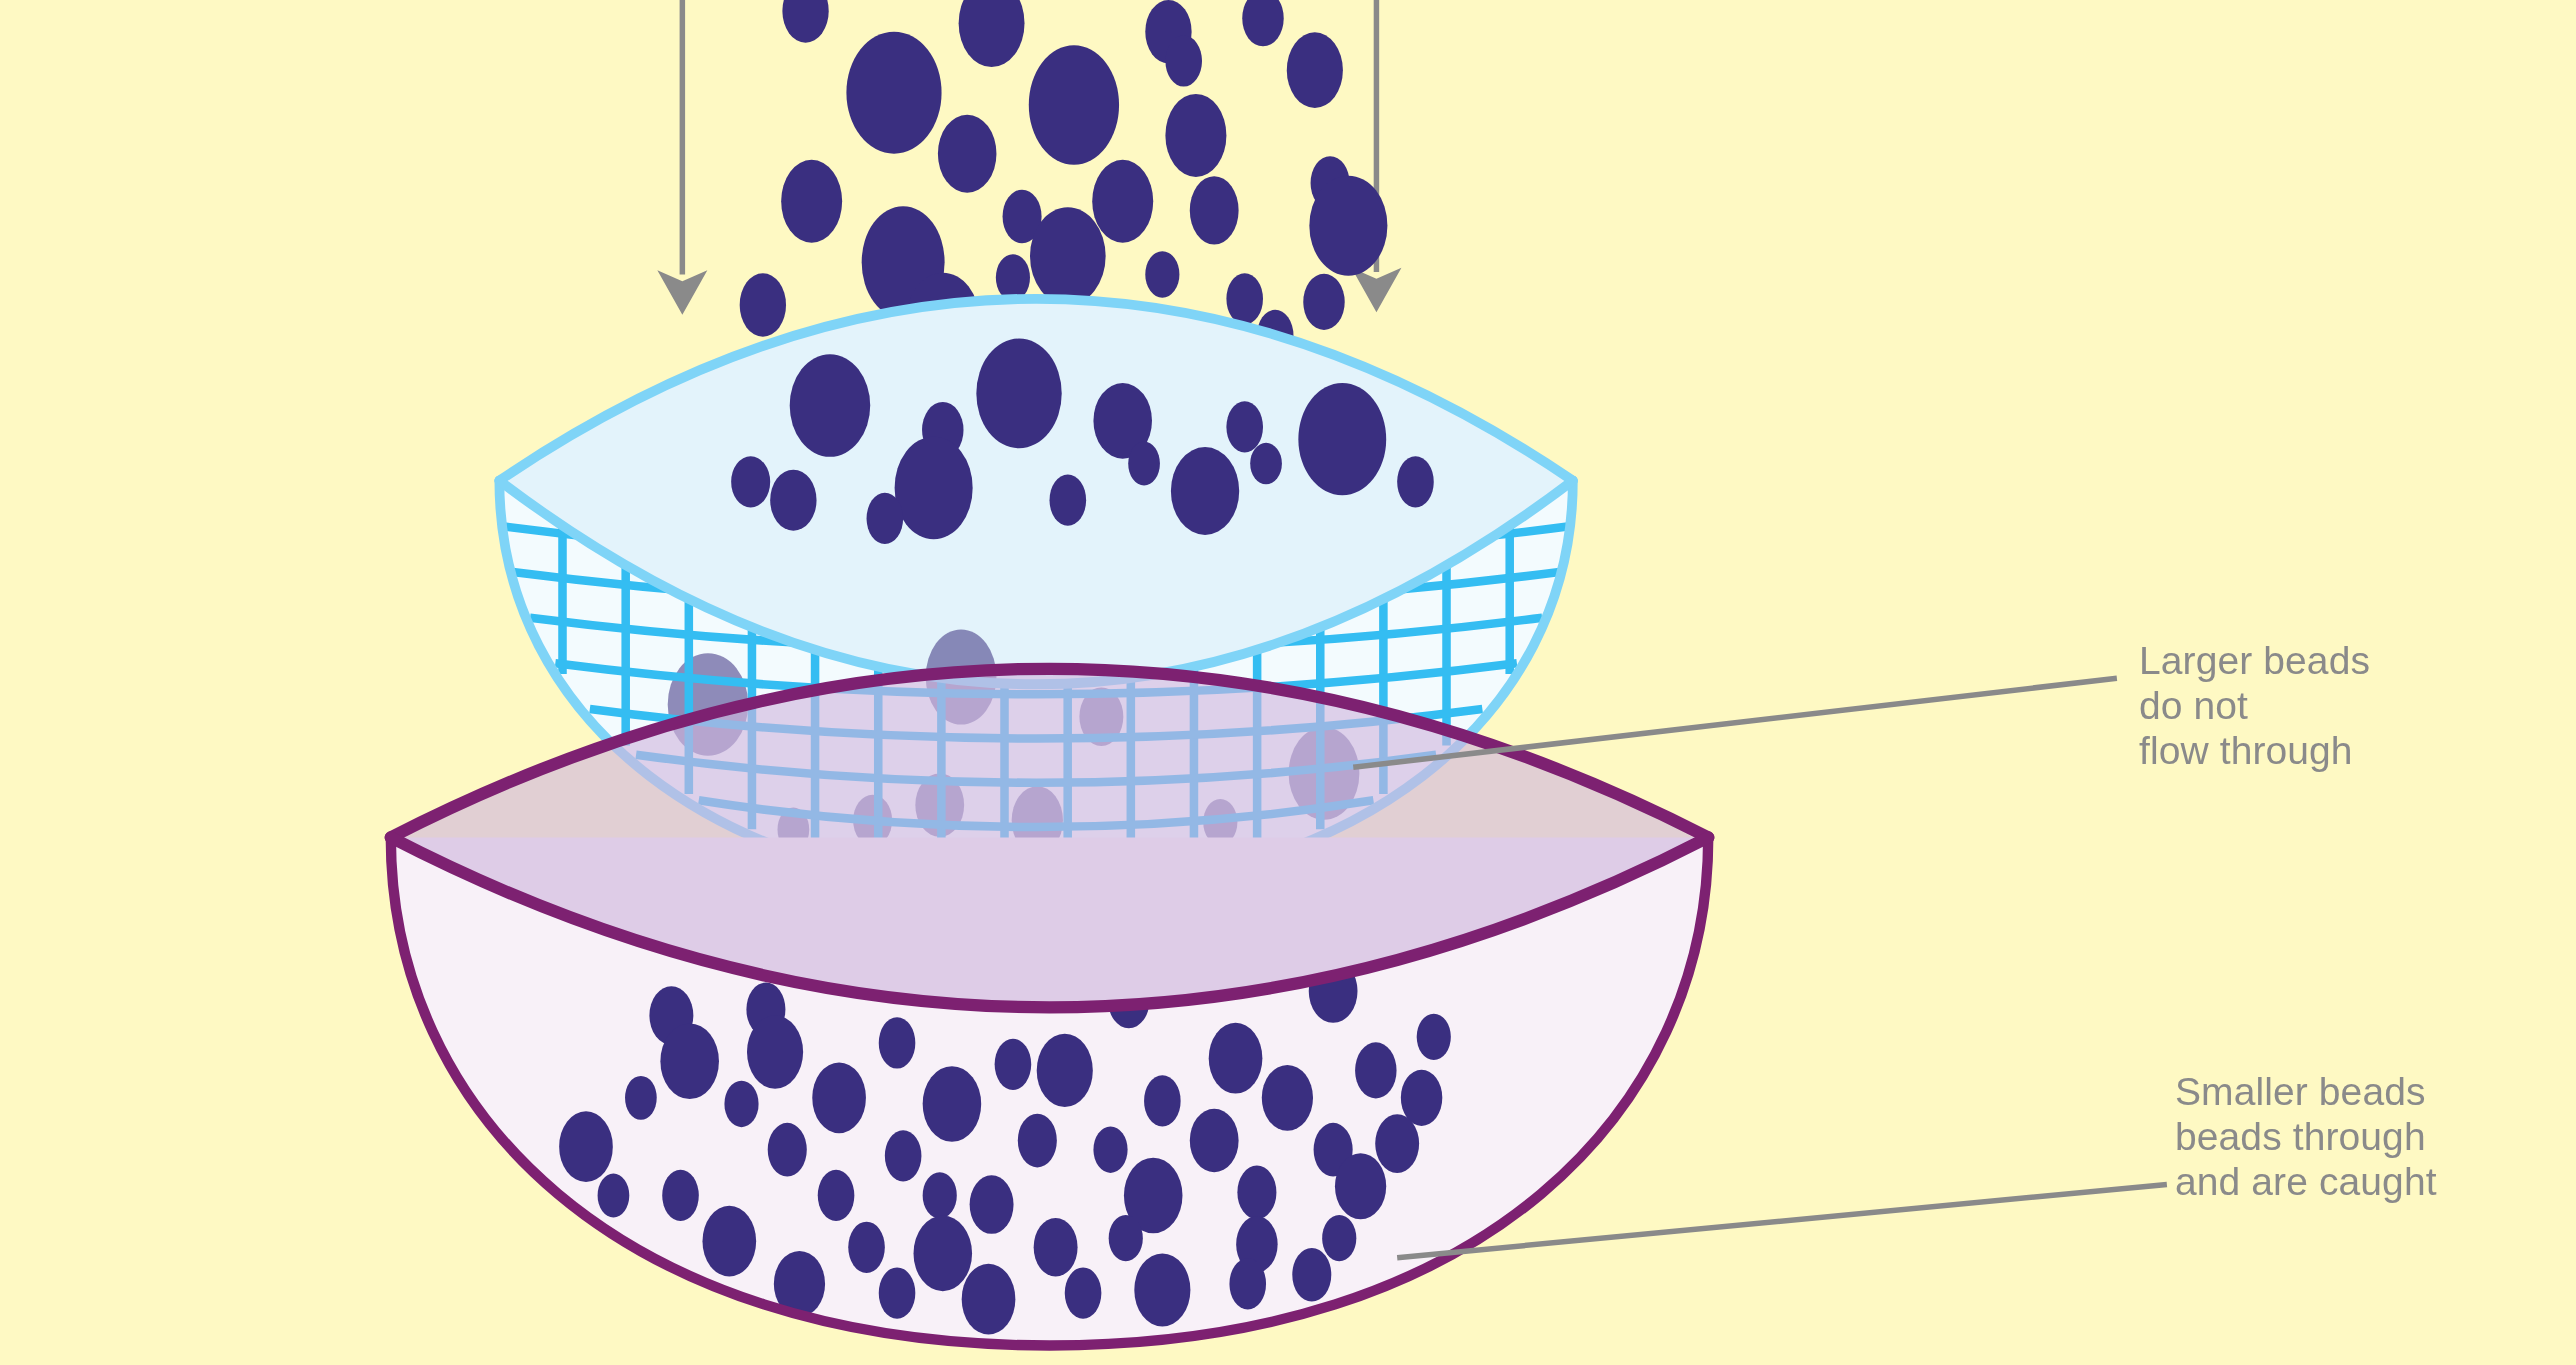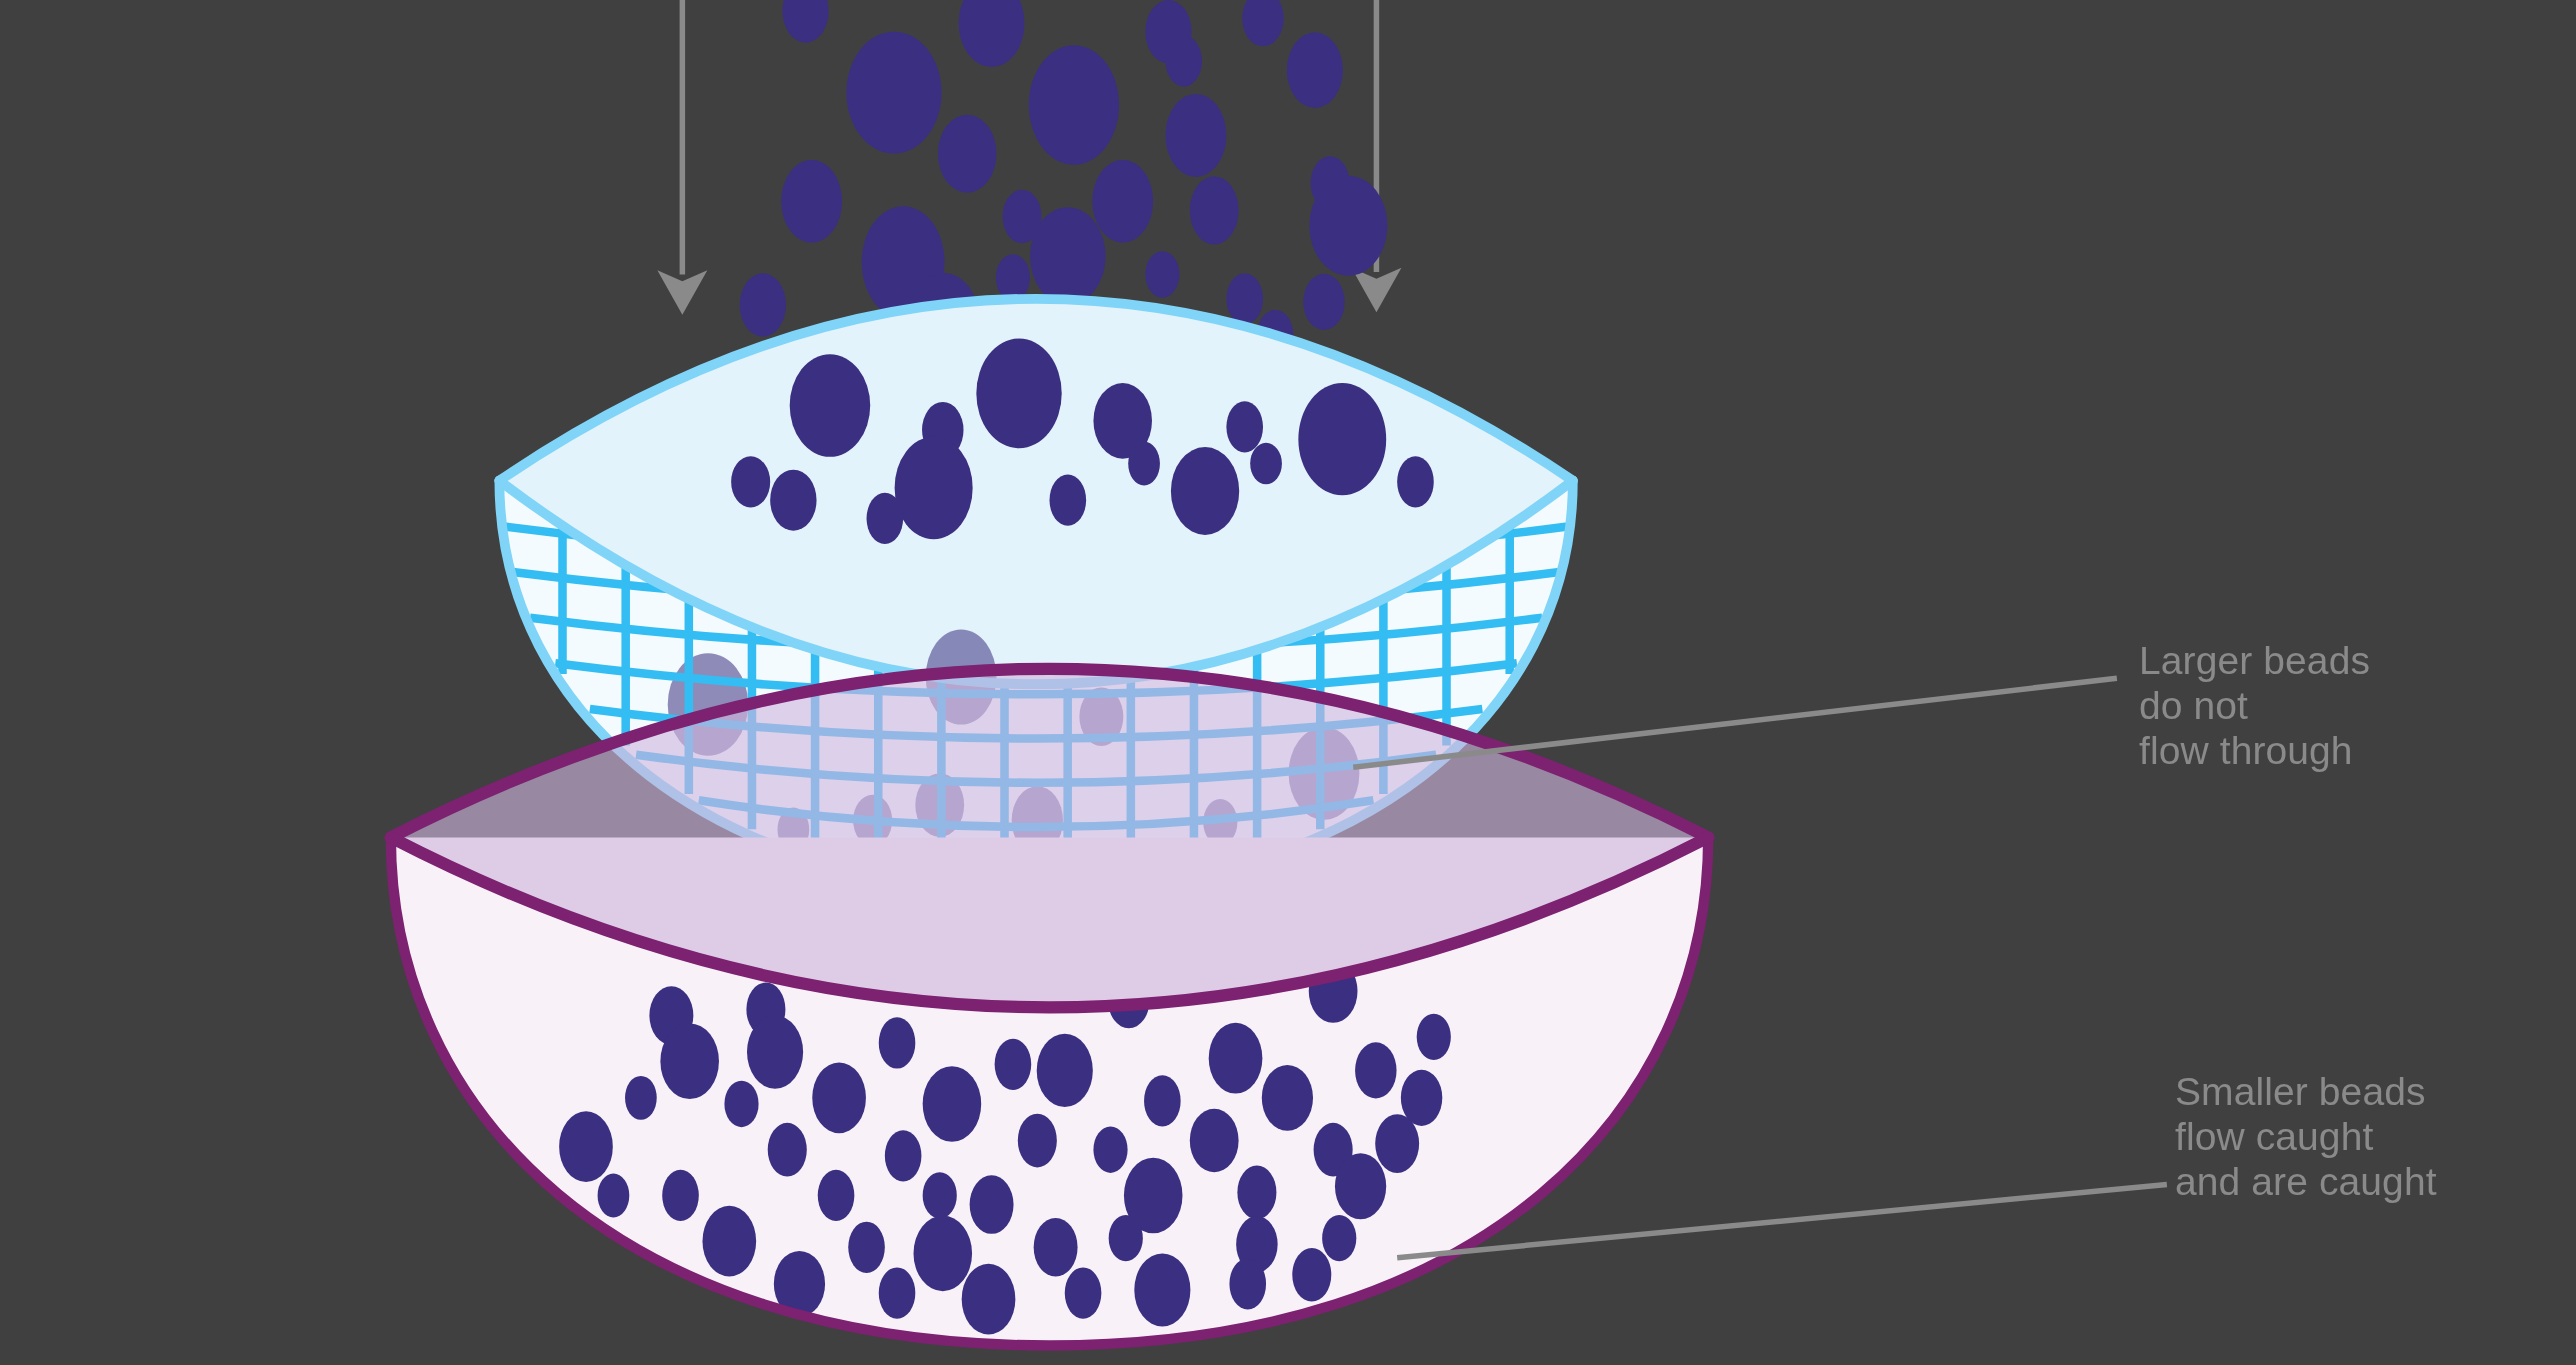--- a/index.html
+++ b/index.html
@@ -1,19 +1,19 @@
 <!DOCTYPE html>
 <html style="font-size:9.8px"><head>
 <meta charset="utf-8">
 <title>Bead Filtration Diagram</title>
 <style>
   html,body{margin:0;padding:0;background:#ffffff;}
   body{width:2576px;height:1365px;overflow:hidden;
        font-family:"Liberation Sans","DejaVu Sans",sans-serif;}
-  #stage{position:relative;width:2576px;height:1365px;background:#404040;}
+  #stage{position:relative;width:2576px;height:1365px;background:#fef9c3;}
   #art{position:absolute;left:0;top:0;width:2576px;height:1365px;}
   .callout{position:absolute;color:#8a8a8a;font-size:39px;line-height:45px;
            white-space:pre-line;letter-spacing:0.1px;}
   #callout-large{left:2139px;top:638px;}
   #callout-small{left:2175px;top:1069px;}
 </style>
 </head>
 <body>
 
 <div id="stage">
@@ -226,17 +226,17 @@
 
     <line id="leader-larger" x1="2218" y1="1258" x2="3470" y2="1112" stroke="#8a8a8a" stroke-width="9"></line>
     <line id="leader-smaller" x1="2290" y1="2062" x2="3552" y2="1942" stroke="#8a8a8a" stroke-width="9"></line>
   </svg>
 
   <div class="callout" id="callout-large">Larger beads
 do not
 flow through</div>
 
   <div class="callout" id="callout-small">Smaller beads
-flow caught
+beads through
 and are caught</div>
 
 </div>
 
 
 </body></html>

